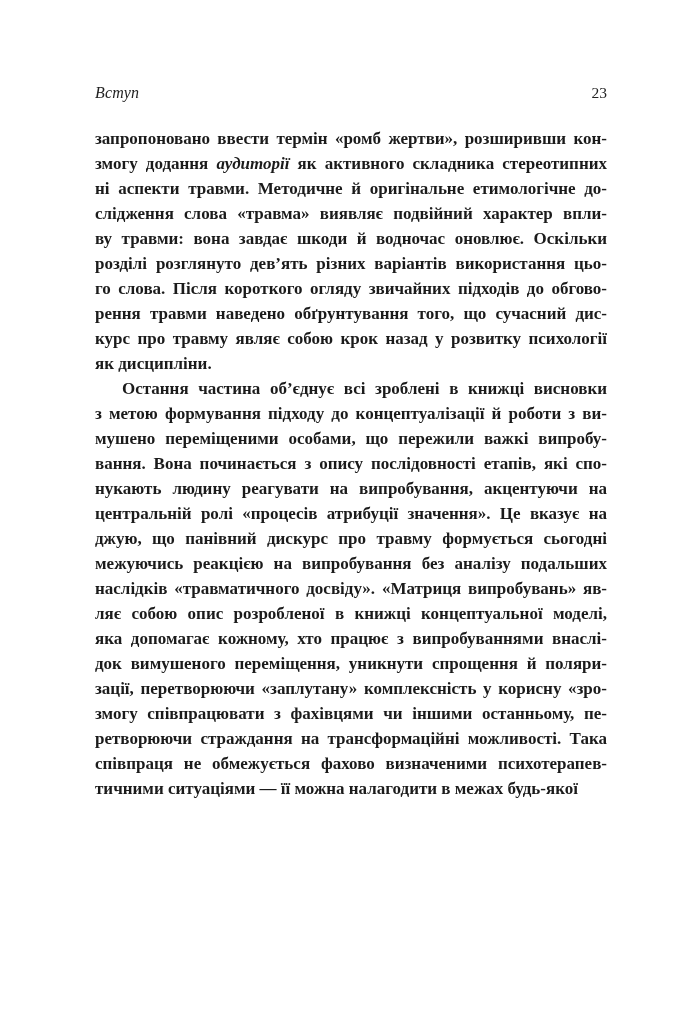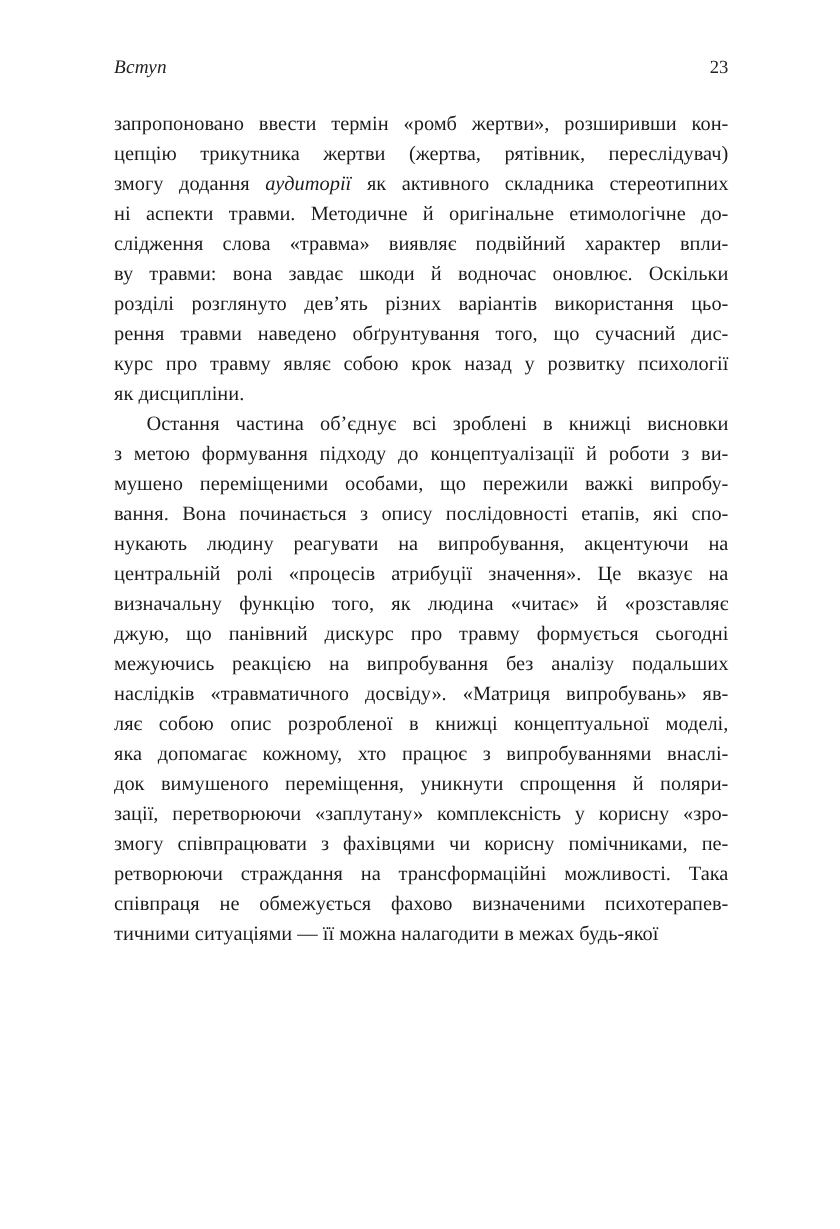--- a/index.html
+++ b/index.html
@@ -10,20 +10,21 @@
   .page {
     width: 700px;
     height: 952px;
     box-sizing: border-box;
     background: #ffffff;
     color: #1b1b1b;
     font-family: "Liberation Serif", "DejaVu Serif", serif;
     padding: 48px 93px 0 95px;
     position: relative;
     overflow: hidden;
+    margin-top: 36px;
   }
   .running-header {
     display: flex;
     justify-content: space-between;
     align-items: baseline;
     font-size: 16px;
     color: #222222;
     margin-bottom: 24px;
   }
   .chapter {
@@ -37,20 +38,21 @@
     font-size: 17px;
     line-height: 25px;
     text-rendering: optimizeLegibility;
   }
   .paragraph {
     margin: 0;
   }
   .line {
     text-align: justify;
     text-align-last: justify;
+    font-weight: bold;
   }
   .line.last {
     text-align-last: left;
   }
   .line.indent {
     text-indent: 27px;
   }
   .line i {
     font-style: italic;
   }
@@ -59,44 +61,43 @@
 <body>
 
 <div class="page">
   <div class="running-header">
     <span class="chapter">Вступ</span>
     <span class="pagenum">23</span>
   </div>
   <div class="body-text" id="text-body">
       <div class="paragraph">
         <div class="line"><span>запропоновано ввести термін «ромб жертви», розширивши кон-</span></div>
-        <div class="line"><span>цепцію трикутника жертви (жертва, рятівник, переслідувач)</span></div>
         <div class="line"><span>змогу додання </span><i>аудиторії</i><span> як активного складника стереотипних</span></div>
         <div class="line"><span>ні аспекти травми. Методичне й оригінальне етимологічне до-</span></div>
         <div class="line"><span>слідження слова «травма» виявляє подвійний характер впли-</span></div>
         <div class="line"><span>ву травми: вона завдає шкоди й водночас оновлює. Оскільки</span></div>
         <div class="line"><span>розділі розглянуто дев’ять різних варіантів використання цьо-</span></div>
+        <div class="line"><span>го слова. Після короткого огляду звичайних підходів до обгово-</span></div>
         <div class="line"><span>рення травми наведено обґрунтування того, що сучасний дис-</span></div>
         <div class="line"><span>курс про травму являє собою крок назад у розвитку психології</span></div>
         <div class="line last"><span>як дисципліни.</span></div>
       </div>
       <div class="paragraph">
         <div class="line indent"><span>Остання частина об’єднує всі зроблені в книжці висновки</span></div>
         <div class="line"><span>з метою формування підходу до концептуалізації й роботи з ви-</span></div>
         <div class="line"><span>мушено переміщеними особами, що пережили важкі випробу-</span></div>
         <div class="line"><span>вання. Вона починається з опису послідовності етапів, які спо-</span></div>
         <div class="line"><span>нукають людину реагувати на випробування, акцентуючи на</span></div>
         <div class="line"><span>центральній ролі «процесів атрибуції значення». Це вказує на</span></div>
-        <div class="line"><span>визначальну функцію того, як людина «читає» й «розставляє</span></div>
         <div class="line"><span>джую, що панівний дискурс про травму формується сьогодні</span></div>
         <div class="line"><span>межуючись реакцією на випробування без аналізу подальших</span></div>
         <div class="line"><span>наслідків «травматичного досвіду». «Матриця випробувань» яв-</span></div>
         <div class="line"><span>ляє собою опис розробленої в книжці концептуальної моделі,</span></div>
         <div class="line"><span>яка допомагає кожному, хто працює з випробуваннями внаслі-</span></div>
         <div class="line"><span>док вимушеного переміщення, уникнути спрощення й поляри-</span></div>
         <div class="line"><span>зації, перетворюючи «заплутану» комплексність у корисну «зро-</span></div>
-        <div class="line"><span>змогу співпрацювати з фахівцями чи корисну помічниками, пе-</span></div>
+        <div class="line"><span>змогу співпрацювати з фахівцями чи іншими останньому, пе-</span></div>
         <div class="line"><span>ретворюючи страждання на трансформаційні можливості. Така</span></div>
         <div class="line"><span>співпраця не обмежується фахово визначеними психотерапев-</span></div>
         <div class="line last"><span>тичними ситуаціями — її можна налагодити в межах будь-якої</span></div>
       </div>
     </div>
 </div>
 
 </body></html>

